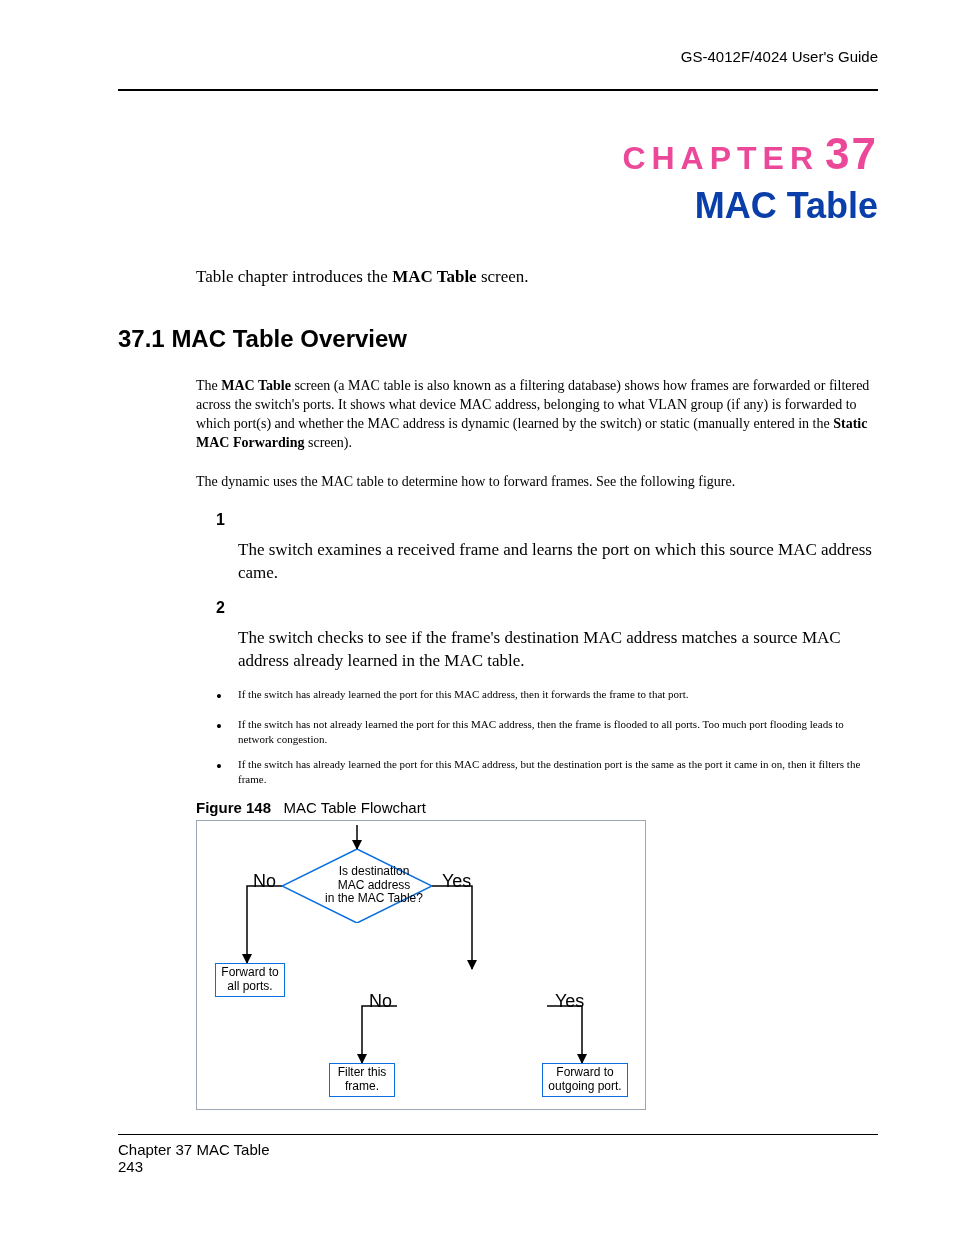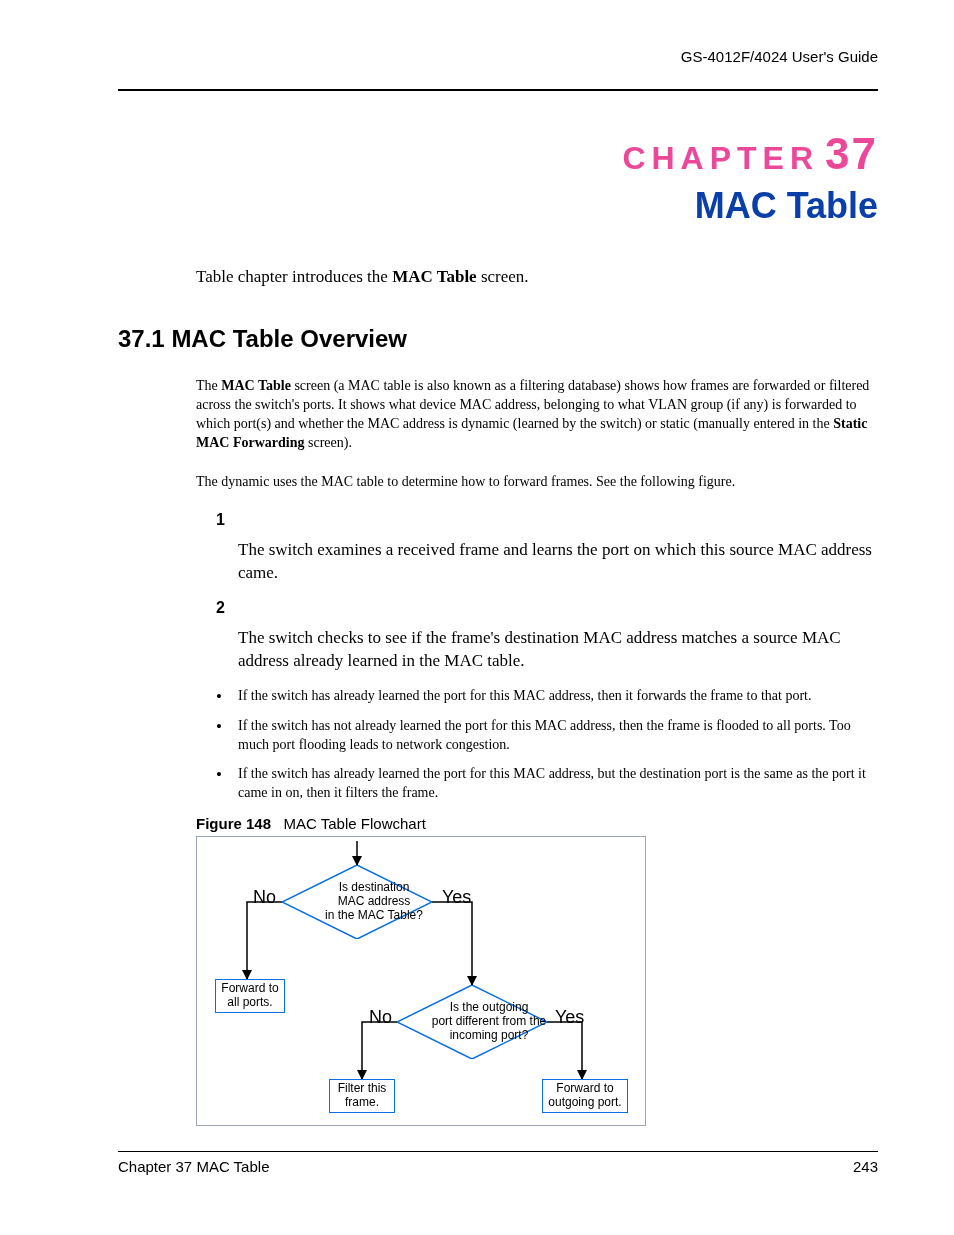--- a/index.html
+++ b/index.html
@@ -68,21 +68,21 @@
     font-family: Arial, Helvetica, sans-serif;
     font-weight: bold;
     width: 22px;
     flex: 0 0 22px;
     font-size: 16px;
   }
   .numbered-list .txt { font-size: 17px; line-height: 1.35; margin-top: 28px; }
   .bulleted-list { margin-left: 98px; }
   .bulleted-list .item { display: flex; margin-bottom: 10px; }
   .bulleted-list .bullet { width: 22px; flex: 0 0 22px; font-size: 17px; }
-  .bulleted-list .txt { font-size: 14px; line-height: 1.35; }
+  .bulleted-list .txt { font-size: 11px; line-height: 1.35; }
   .figure-caption {
     margin-left: 78px;
     font-family: Arial, Helvetica, sans-serif;
     font-size: 15px;
     margin-top: 12px;
     margin-bottom: 4px;
   }
   .figure-caption .fc-bold { font-weight: bold; }
   .flowchart {
     margin-left: 78px;
@@ -126,23 +126,24 @@
     width: 760px;
     bottom: 60px;
   }
   .footer-rule {
     border: none;
     border-top: 1.5px solid #000;
     margin-bottom: 6px;
   }
   .footer-row {
     display: flex;
-    justify-content: space-between;
+    justify-content: flex-end;
     font-family: Arial, Helvetica, sans-serif;
     font-size: 15px;
+    flex-direction: column;
   }
 </style>
 </head>
 <body>
 
 <div class="page">
   <div class="running-header">GS-4012F/4024 User's Guide</div>
   <hr class="header-rule">
 
   <div class="chapter-line">
@@ -219,28 +220,20 @@
       <div class="label" style="white-space:pre-line">Is destination
 MAC address
 in the MAC Table?</div>
     </div>
     <div class="fc-edge-label" style="left:56px; top:50px;">No</div>
     <div class="fc-edge-label" style="left:245px; top:50px;">Yes</div>
 
     <div class="fc-box" style="left:18px; top:142px; width:70px; height:34px; white-space:pre-line;">Forward to
 all ports.</div>
 
-    <div class="fc-diamond" style="left:200px; top:148px;">
-      <svg width="150" height="74" viewBox="0 0 150 74">
-          <polygon points="75,0 150,37 75,74 0,37" fill="#fff" stroke="#0a6fe0" stroke-width="1.5"></polygon>
-        </svg>
-      <div class="label" style="white-space:pre-line">Is the outgoing
-port different from the
-incoming port?</div>
-    </div>
     <div class="fc-edge-label" style="left:172px; top:170px;">No</div>
     <div class="fc-edge-label" style="left:358px; top:170px;">Yes</div>
 
     <div class="fc-box" style="left:132px; top:242px; width:66px; height:21px; white-space:pre-line;">Filter this
 frame.</div>
 
     <div class="fc-box" style="left:345px; top:242px; width:86px; height:34px; white-space:pre-line;">Forward to
 outgoing port.</div>
   </div>
 </div>

